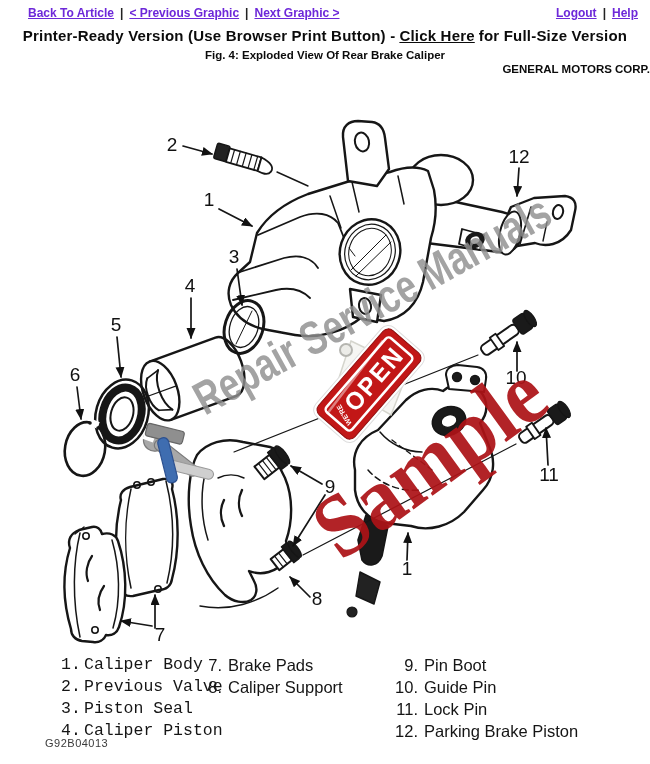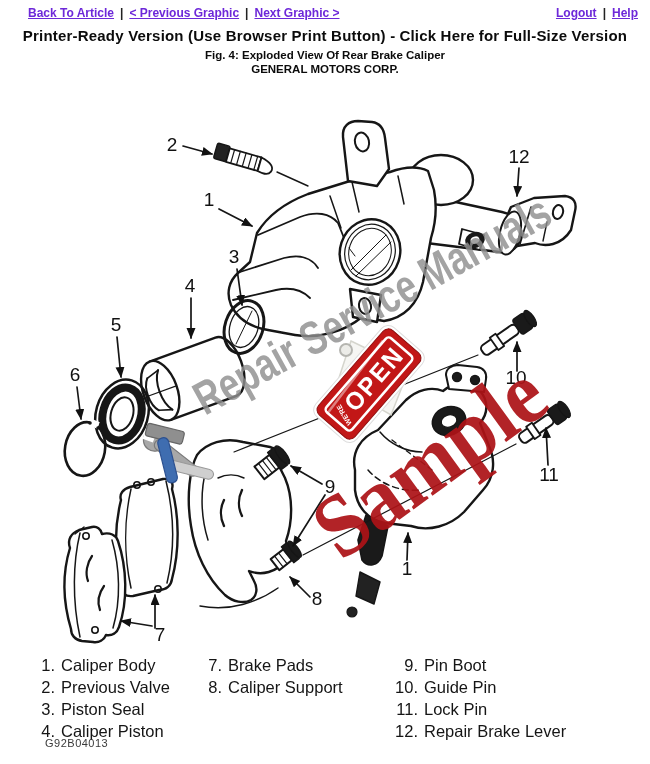--- a/index.html
+++ b/index.html
@@ -7,32 +7,32 @@
     width:650px;height:764px;position:relative;background:#fff;
     font-family:"Liberation Sans",sans-serif;color:#111;overflow:hidden;
   }
   
   .navbar{position:absolute;top:6px;left:28px;right:12px;height:18px;
     font-size:12px;font-weight:bold;display:flex;justify-content:space-between;}
   .navbar a{color:#6d28d9;text-decoration:underline;cursor:pointer;}
   .sep{color:#222;font-weight:bold;margin:0 6px;text-decoration:none;}
   .title-line{position:absolute;top:27px;left:0;width:650px;text-align:center;
     font-size:15px;font-weight:bold;color:#0b0b0b;letter-spacing:.2px;}
-  .title-line a{color:#0b0b0b;cursor:pointer;margin:0 4px;}
+  .title-line a{color:#0b0b0b;text-decoration:underline;cursor:pointer;margin:0 4px;}
   .fig-caption{position:absolute;top:49px;left:0;width:650px;text-align:center;
     font-size:11.5px;font-weight:bold;color:#0b0b0b;}
-  .company-line{position:absolute;top:63px;left:0;width:650px;text-align:center;
+  .company-line{position:absolute;top:63px;left:0;width:650px;text-align:right;
     font-size:11.5px;font-weight:bold;color:#0b0b0b;}
   
   svg.diagram{position:absolute;top:0;left:0;}
   .art path,.art rect,.art ellipse,.art circle,.art line,.art polyline{vector-effect:none;}
   
   .legend{position:absolute;top:654px;left:0;width:650px;font-size:16.5px;color:#151515;}
   .legend .col{position:absolute;top:0;}
-  .legend .col1{left:38px;}
+  .legend .col1{left:61px;font-family:Liberation Mono, monospace;}
   .legend .col2{left:205px;}
   .legend .col3{left:392px;}
   .legend .row{height:22px;line-height:22px;white-space:nowrap;}
   .legend .num{display:inline-block;text-align:right;margin-right:6px;}
   .col1 .num,.col2 .num{width:17px;}
   .col3 .num{width:26px;}
   .drawing-code{position:absolute;top:737px;left:45px;font-size:11px;color:#3a3a3a;letter-spacing:.5px;}
 </style>
 </head>
 <body>
@@ -287,17 +287,17 @@
     <div class="row"><span class="num">4.</span><span>Caliper Piston</span></div>
   </div>
   <div class="col col2">
     <div class="row"><span class="num">7.</span><span>Brake Pads</span></div>
     <div class="row"><span class="num">8.</span><span>Caliper Support</span></div>
   </div>
   <div class="col col3">
     <div class="row"><span class="num">9.</span><span>Pin Boot</span></div>
     <div class="row"><span class="num">10.</span><span>Guide Pin</span></div>
     <div class="row"><span class="num">11.</span><span>Lock Pin</span></div>
-    <div class="row"><span class="num">12.</span><span>Repair Brake Lever</span></div>
+    <div class="row"><span class="num">12.</span><span>Parking Brake Piston</span></div>
   </div>
 </div>
 
 <div class="drawing-code">G92B04013</div>
 
 </body></html>

